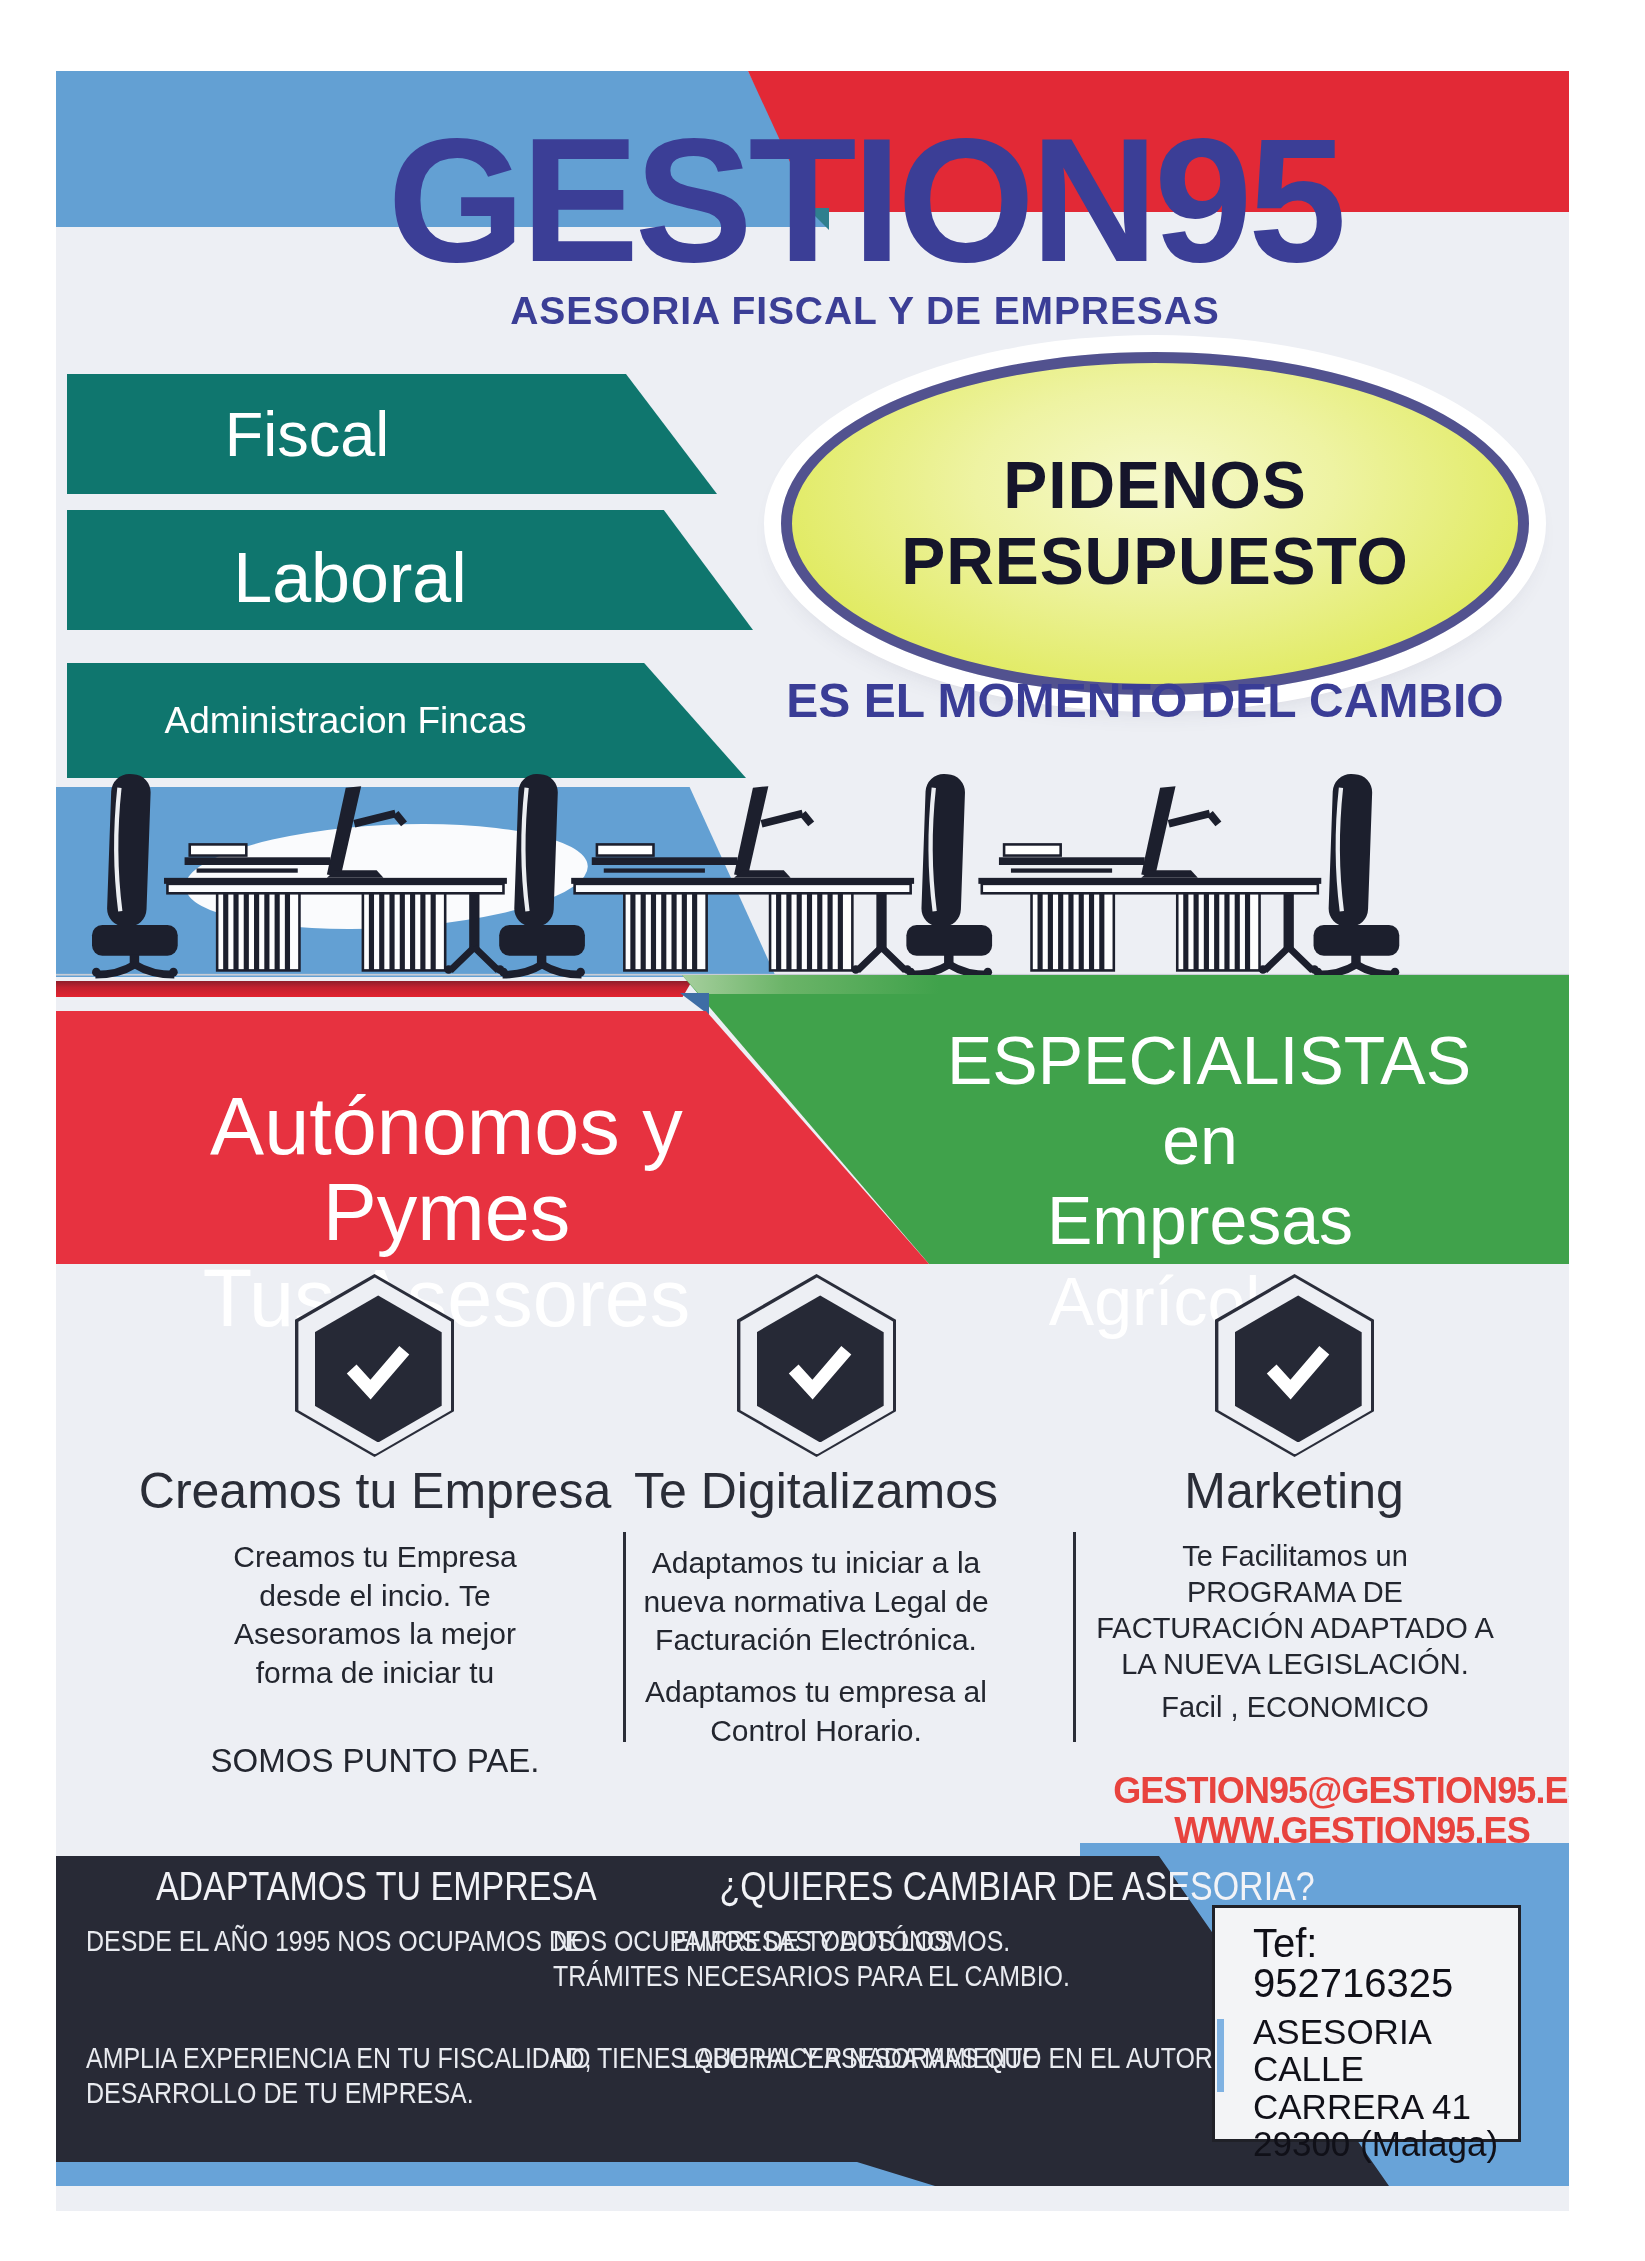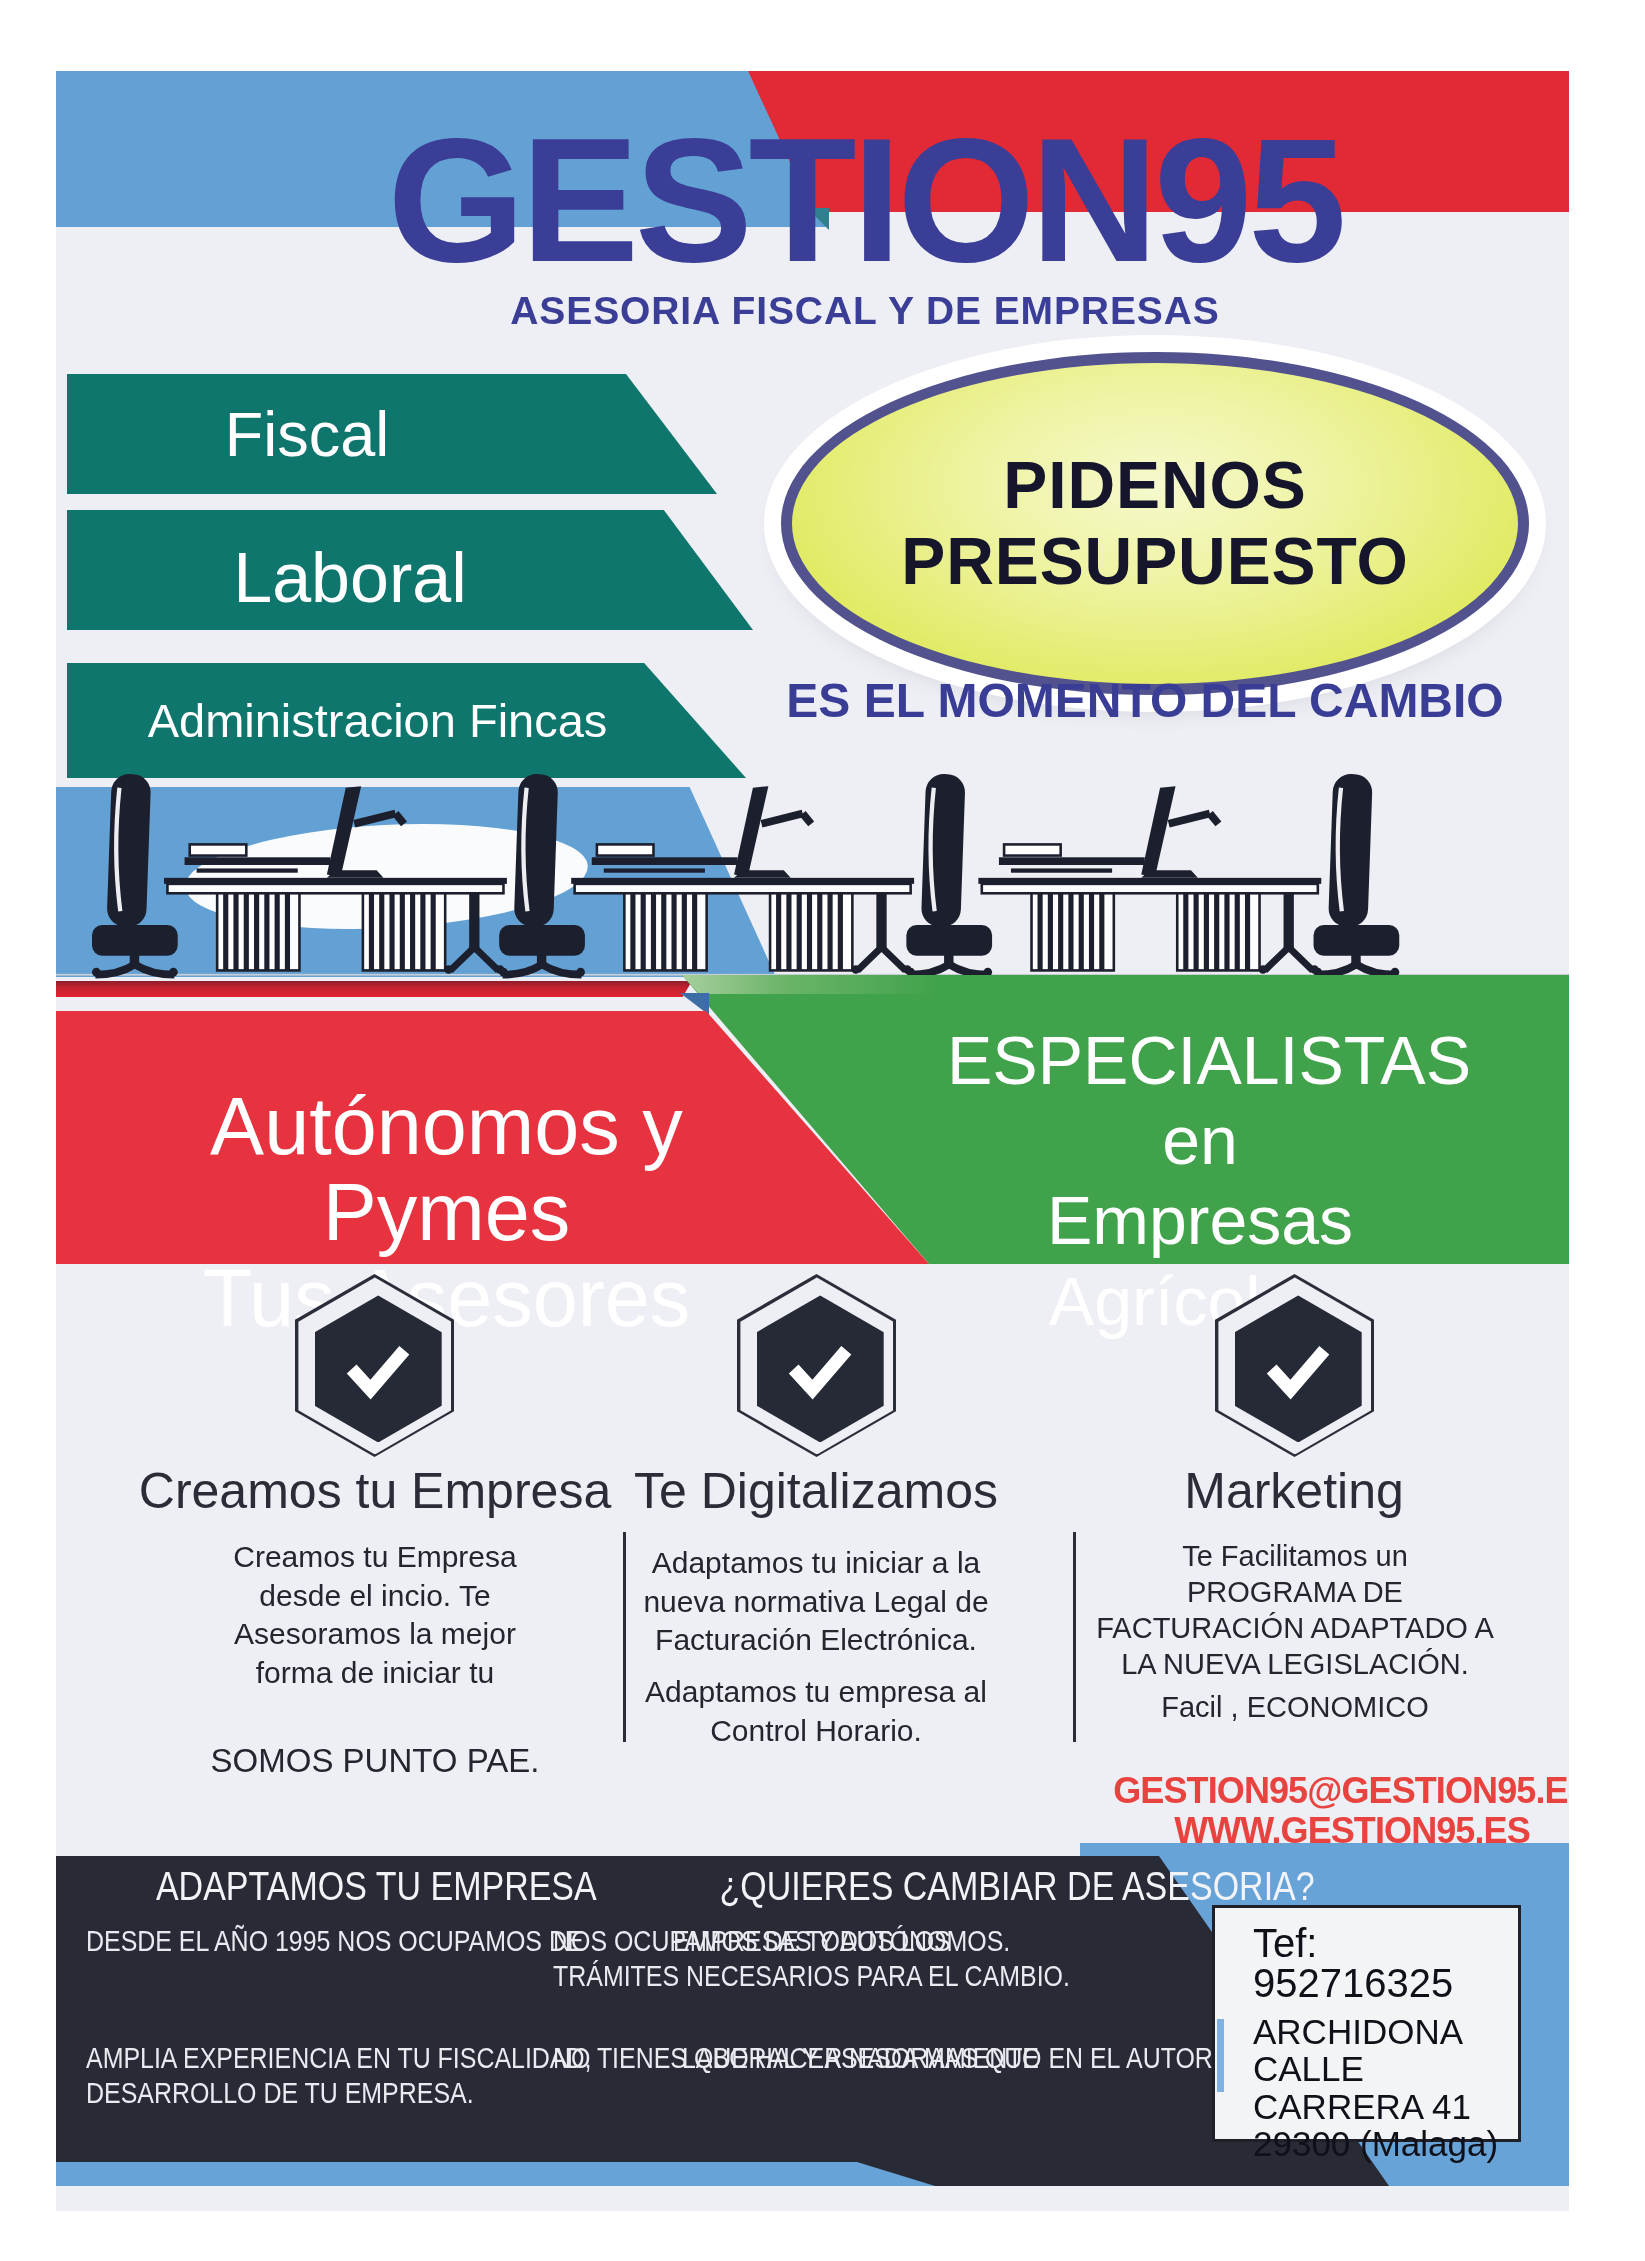--- a/index.html
+++ b/index.html
@@ -22,21 +22,21 @@
         font-size:39px;font-weight:bold;letter-spacing:0.9px;color:#3b3e96;line-height:1;}
 
   
   .banner{background:#0f766e;color:#ffffff;}
   .banner .lbl{position:absolute;top:0;left:0;text-align:center;color:#fff;}
   .b1{left:11px;top:303px;width:650px;height:120px;clip-path:polygon(0 0,86% 0,100% 100%,0 100%);}
   .b1 .lbl{width:480px;line-height:120px;font-size:63px;}
   .b2{left:11px;top:439px;width:686px;height:120px;clip-path:polygon(0 0,87% 0,100% 100%,0 100%);}
   .b2 .lbl{width:566px;line-height:137px;font-size:70px;}
   .b3{left:11px;top:592px;width:679px;height:115px;clip-path:polygon(0 0,85% 0,100% 100%,0 100%);}
-  .b3 .lbl{width:557px;line-height:115px;font-size:47px;padding-left:32px;}
+  .b3 .lbl{width:557px;line-height:115px;font-size:37px;}
 
   
   .oval{left:725px;top:281px;width:726px;height:321px;border-radius:50%;
         background:radial-gradient(ellipse at 50% 38%,#f6f9cc 0%,#eef3a2 35%,#e0ea5e 78%,#d9e44a 100%);
         border:11px solid #52528f;box-shadow:0 0 0 17px #ffffff,0 12px 26px rgba(60,60,90,.18);
         display:flex;align-items:center;justify-content:center;}
   .oval-text{text-align:center;font-size:66px;font-weight:bold;color:#15152b;line-height:1.14;letter-spacing:0.9px;}
   .slogan{left:729px;top:606px;width:720px;text-align:center;font-size:48px;font-weight:bold;
           color:#3a3d96;letter-spacing:0;line-height:1;}
 
@@ -290,21 +290,21 @@
     </div>
     <div class="abs f-body fp2b">
       <span class="line">NO TIENES QUE HACER  NADA MAS QUE</span>
       <span class="line">AUTORIZARNOS.</span>
     </div>
 
     <div class="abs card">
       <div class="cursor-bar"></div>
       <div class="phone">Tef: 952716325</div>
       <div class="addr">
-        <span class="line">ARCHIDONA</span>
+        <span class="line">ASESORIA</span>
         <span class="line">CALLE CARRERA 41</span>
         <span class="line">29300 (Malaga)</span>
       </div>
     </div>
 
   </div>
 </div>
 
 
 </body></html>

